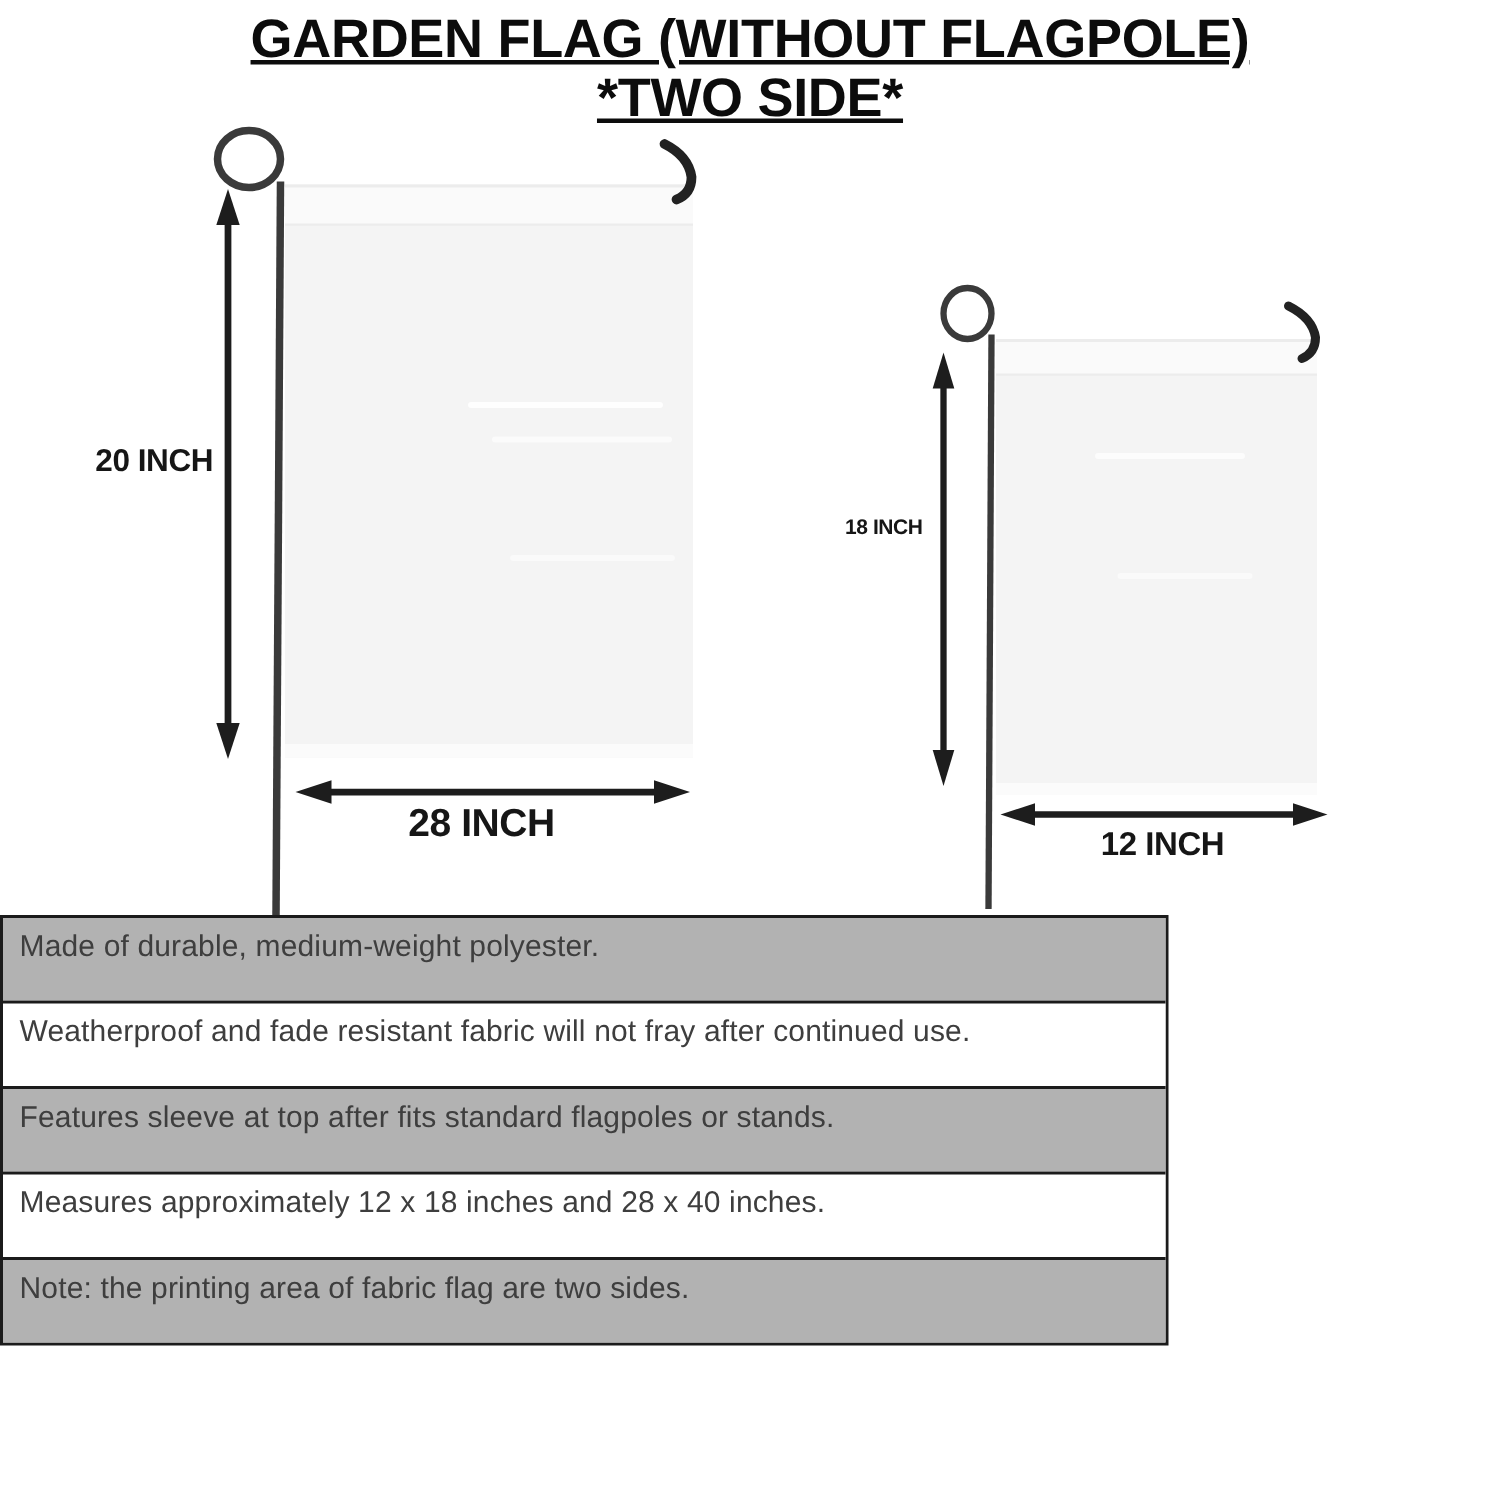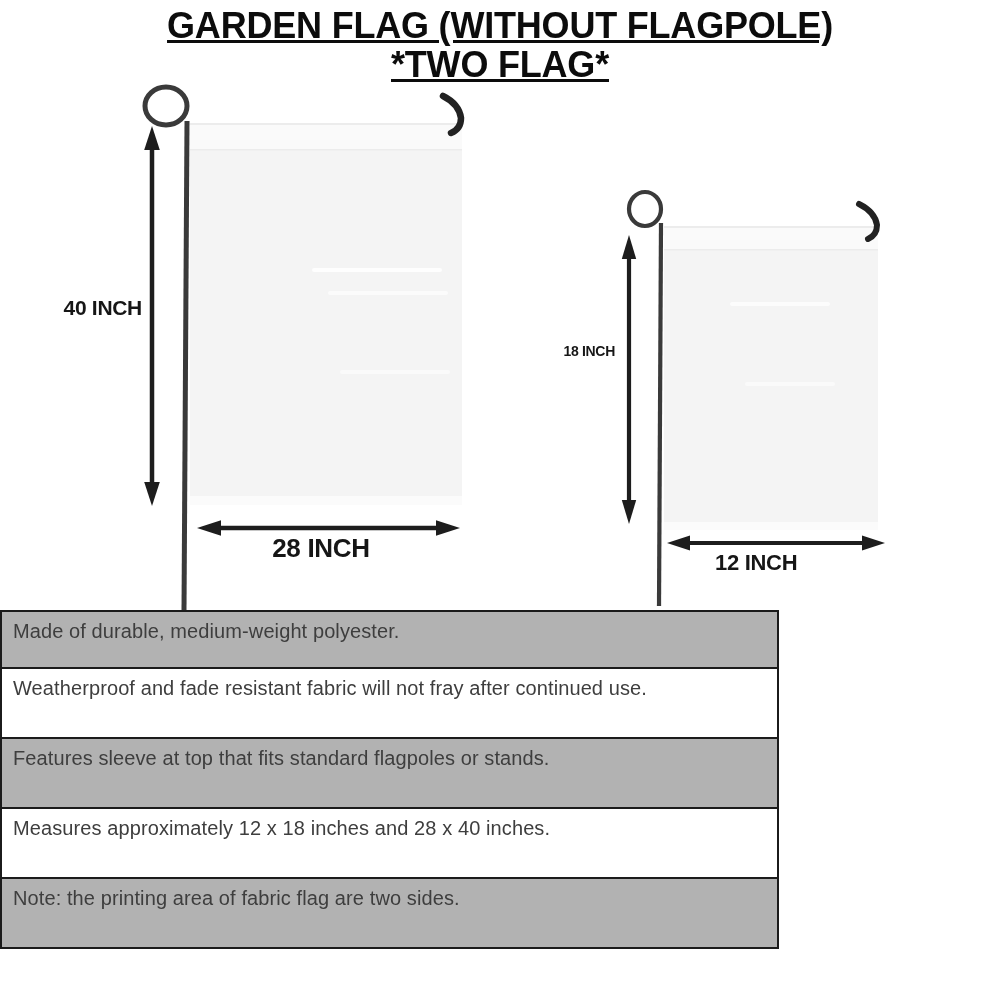--- a/index.html
+++ b/index.html
@@ -59,50 +59,50 @@
   .dim-label {
     position: absolute;
     font-weight: 700;
     color: #161616;
     letter-spacing: -0.3px;
     white-space: nowrap;
   }
   .lbl-40 { left: 30px;  top: 296px; width: 112px; text-align: right;  font-size: 21px; }
   .lbl-28 { left: 261px; top: 533px; width: 120px; text-align: center; font-size: 26px; }
   .lbl-18 { left: 503px; top: 343px; width: 112px; text-align: right;  font-size: 14px; }
-  .lbl-12 { left: 715px; top: 550px; width: 120px; text-align: left; font-size: 22px; }
+  .lbl-12 { left: 715px; top: 550px; width: 120px; text-align: center; font-size: 22px; }
   
   .features {
     position: absolute;
     left: 0; top: 610px;
     width: 779px;
     border: 2px solid var(--table-border);
     background: #ffffff;
   }
   .feature-row {
     height: 55px;
     padding: 7px 4px 0 11px;
     font-size: 20px;
     line-height: 25px;
     color: var(--text-color);
     background: #ffffff;
     letter-spacing: 0.1px;
     overflow: hidden;
   }
-  .feature-row + .feature-row { border-top: 2px solid var(--table-border); height: 70px; }
+  .feature-row + .feature-row { border-top: 2px solid var(--table-border); height: 57px; }
   .feature-row:nth-child(odd) { background: var(--row-shade); }
 </style>
 </head>
 <body>
 
 <div class="screen">
 
   <header class="title-block">
     <div>GARDEN FLAG (WITHOUT FLAGPOLE)</div>
-    <div>*TWO FLAG*</div>
+    <div>*TWO SIDE*</div>
   </header>
 
   <svg class="diagram" viewBox="0 0 1000 1000" aria-hidden="true">
 
     <g>
       <rect class="flag-body" x="190" y="123" width="272" height="382"></rect>
       <rect class="flag-sleeve" x="190" y="123" width="272" height="27"></rect>
       <rect class="flag-edge" x="190" y="123" width="272" height="2"></rect>
       <rect class="flag-edge" x="190" y="149" width="272" height="1.5"></rect>
       <rect class="streak" x="312" y="268" width="130" height="4" rx="2" opacity="0.85"></rect>
@@ -141,26 +141,26 @@
         <polygon class="dim-head" points="629,524 621.8,500 636.2,500"></polygon>
       </g>
       <g>
         <line class="dim-line" x1="686" y1="543" x2="866" y2="543" stroke-width="4.2"></line>
         <polygon class="dim-head" points="667,543 690,535.5 690,550.5"></polygon>
         <polygon class="dim-head" points="885,543 862,535.5 862,550.5"></polygon>
       </g>
     </g>
   </svg>
 
-  <div class="dim-label lbl-40">40 INCH</div>
+  <div class="dim-label lbl-40">20 INCH</div>
   <div class="dim-label lbl-28">28 INCH</div>
   <div class="dim-label lbl-18">18 INCH</div>
   <div class="dim-label lbl-12">12 INCH</div>
 
   <section class="features">
     <div class="feature-row"><span>Made of durable, medium-weight polyester.</span></div>
     <div class="feature-row"><span>Weatherproof and fade resistant fabric will not fray after continued use.</span></div>
-    <div class="feature-row"><span>Features sleeve at top that fits standard flagpoles or stands.</span></div>
+    <div class="feature-row"><span>Features sleeve at top after fits standard flagpoles or stands.</span></div>
     <div class="feature-row"><span>Measures approximately 12 x 18 inches and 28 x 40 inches.</span></div>
     <div class="feature-row"><span>Note: the printing area of fabric flag are two sides.</span></div>
   </section>
 
 </div>
 
 </body></html>

